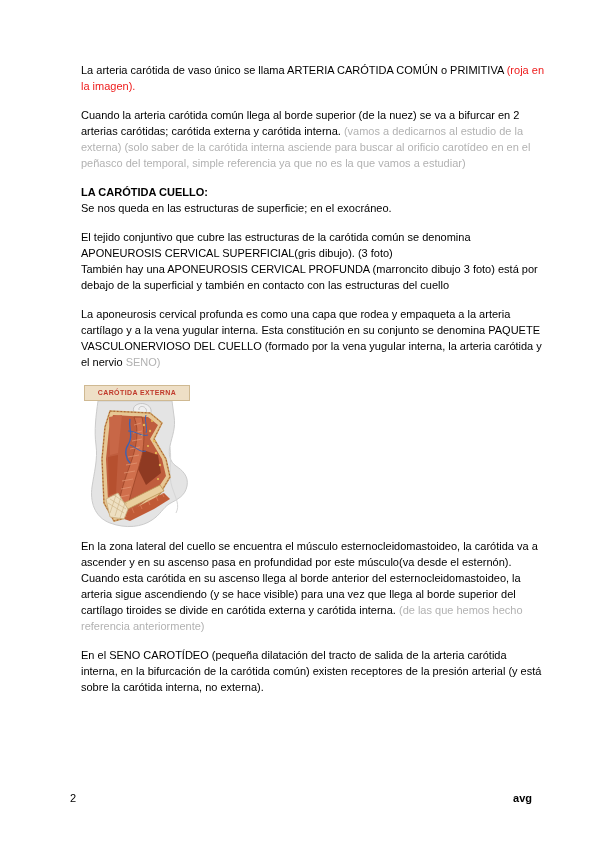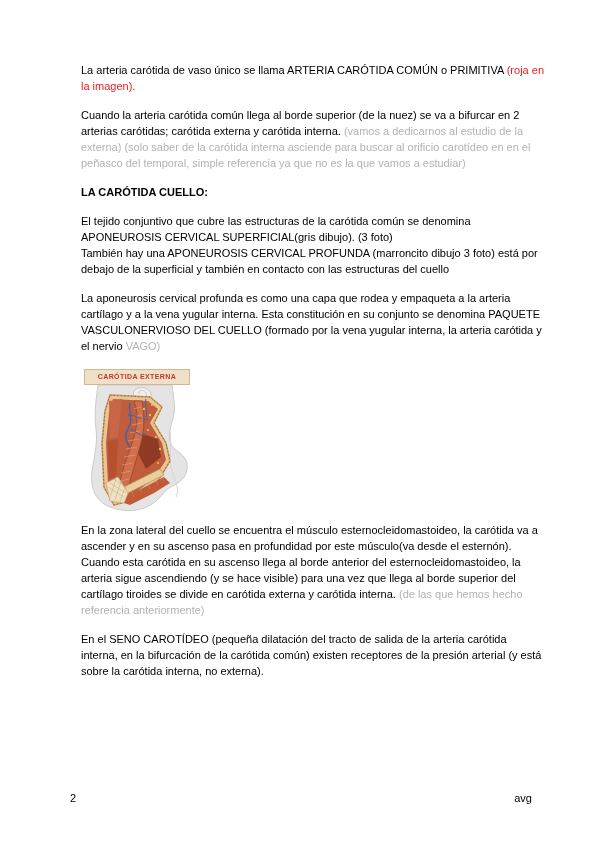--- a/index.html
+++ b/index.html
@@ -46,37 +46,37 @@
     color:var(--caption);
   }
   .figure-art{display:block;}
   .footer{
     position:absolute;
     left:70px;right:68px;
     top:790px;
     display:flex;justify-content:space-between;
     font-size:11px;
   }
-  .footer-author{font-weight:normal;}
+  .footer-author{font-weight:bold;}
 </style>
 </head>
 <body>
 
 <div class="page">
   <div class="content">
 
     <p class="para"><span>La arteria carótida de vaso único se llama ARTERIA CARÓTIDA COMÚN o PRIMITIVA </span><span class="seg-red">(roja en la imagen).</span><br></p>
 
     <p class="para"><span>Cuando la arteria carótida común llega al borde superior (de la nuez) se va a bifurcar en 2 arterias carótidas; </span><span class="seg-bold">carótida externa y carótida interna. </span><span class="seg-gray">(vamos a dedicarnos al estudio de la externa) (solo saber de la carótida interna asciende para buscar al orificio carotídeo en en el peñasco del temporal, simple referencia ya que no es la que vamos a estudiar)</span></p>
 
-    <p class="para"><span class="heading">LA CARÓTIDA CUELLO:</span><br></p>
+    <p class="para"><span class="heading">LA CARÓTIDA CUELLO:</span><br><span>Se nos queda en las estructuras de superficie; en el exocráneo.</span></p>
 
     <p class="para"><span>El tejido conjuntivo que cubre las estructuras de la carótida común se denomina </span><span class="seg-underline">APONEUROSIS CERVICAL SUPERFICIAL</span><span>(gris dibujo). (3 foto)</span><br><span>También hay una </span><span class="seg-underline">APONEUROSIS CERVICAL PROFUNDA (</span><span>marroncito dibujo 3 foto) está por debajo de la superficial y también en contacto con las estructuras del cuello</span></p>
 
-    <p class="para"><span>La aponeurosis cervical profunda es como una capa que rodea y empaqueta a la arteria cartílago y a la vena yugular interna. Esta constitución en su conjunto se denomina </span><span class="seg-bold">PAQUETE VASCULONERVIOSO DEL CUELLO </span><span>(formado por la vena yugular interna, la arteria carótida y el nervio </span><span class="seg-gray">VAGO)</span></p>
+    <p class="para"><span>La aponeurosis cervical profunda es como una capa que rodea y empaqueta a la arteria cartílago y a la vena yugular interna. Esta constitución en su conjunto se denomina </span><span class="seg-bold">PAQUETE VASCULONERVIOSO DEL CUELLO </span><span>(formado por la vena yugular interna, la arteria carótida y el nervio </span><span class="seg-gray">SENO)</span></p>
 
     <div class="figure">
       <div class="figure-banner">
           <span>CARÓTIDA EXTERNA</span>
         </div>
       <svg class="figure-art" width="106" height="130" viewBox="0 0 106 130" xmlns="http://www.w3.org/2000/svg">
         <rect width="106" height="130" fill="#ffffff"></rect>
 
         <path d="M14,0 C12,14 10,30 12,44 C14,58 10,72 8,86 C6,100 10,116 26,122 C42,128 58,126 68,119 C76,114 79,107 85,103 C94,98 101,95 103,85 C105,75 98,69 92,65 C86,61 84,53 86,45 C88,35 92,27 90,15 L88,0 Z" fill="#e4e4e4" stroke="#cbcbcb" stroke-width="1"></path>
         <path d="M86,46 C88,60 84,74 88,86 C92,98 96,104 92,112" fill="none" stroke="#d6d6d6" stroke-width="1"></path>

